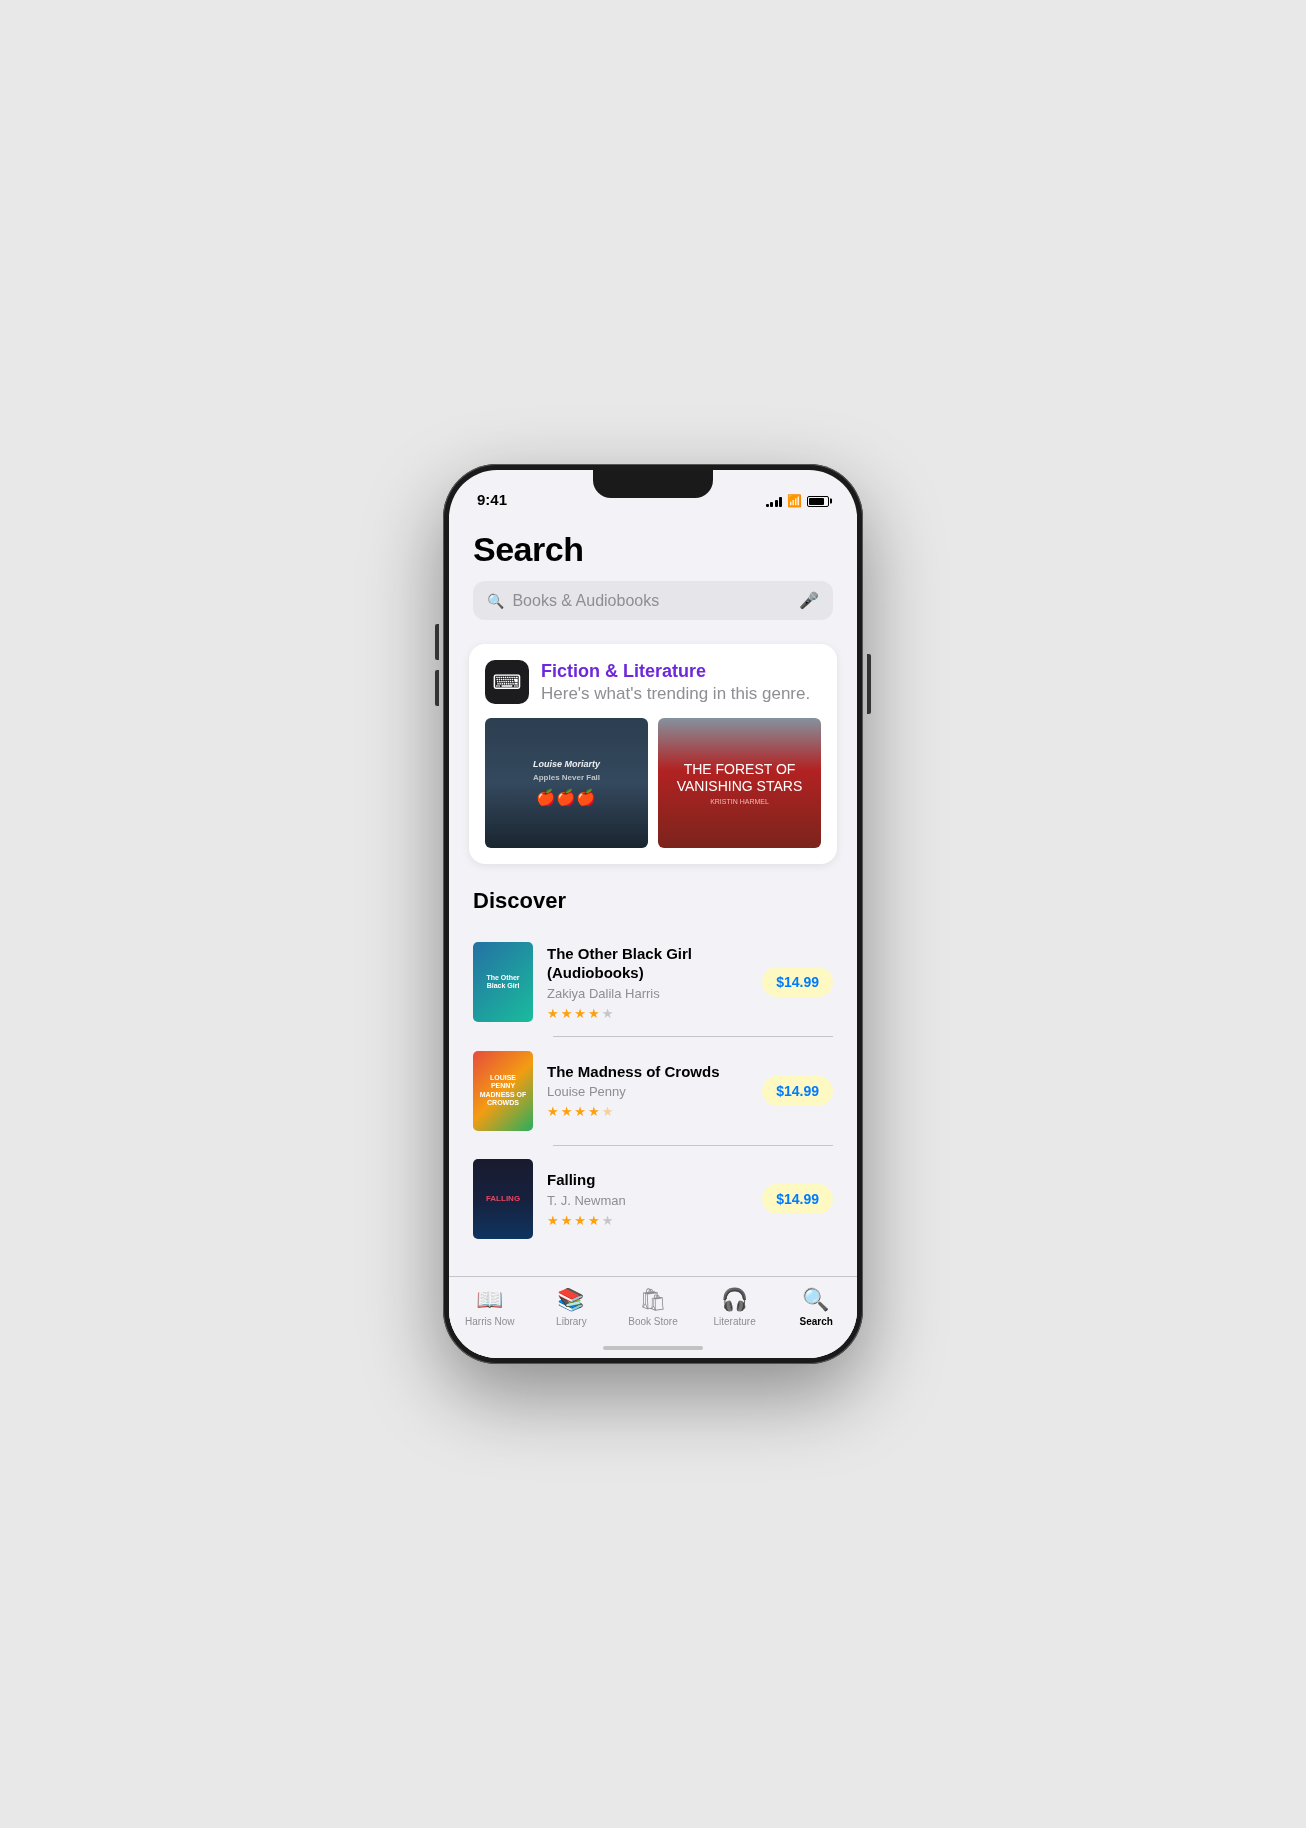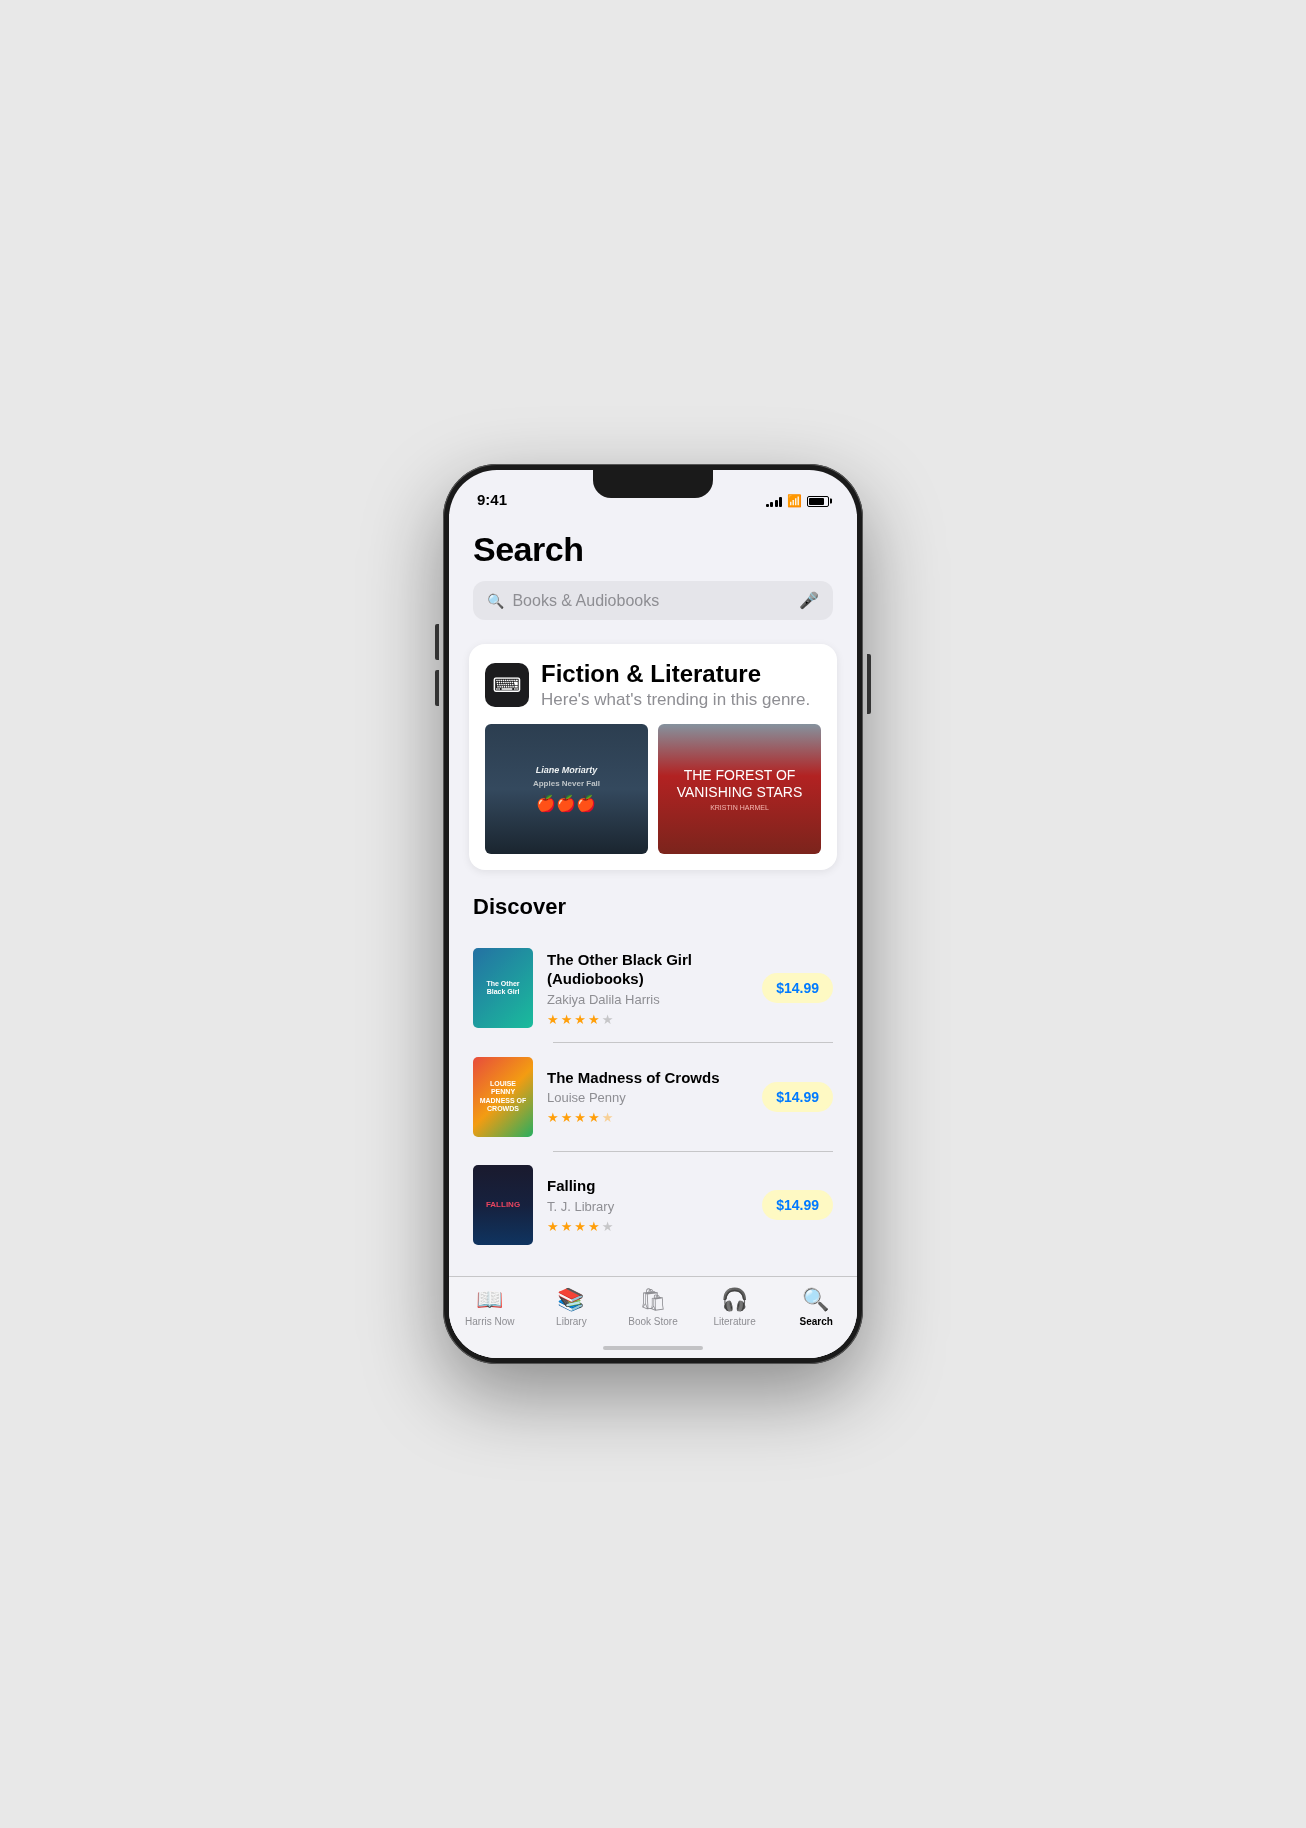--- a/index.html
+++ b/index.html
@@ -164,23 +164,23 @@
       background: #1c1c1e;
       border-radius: 10px;
       display: flex;
       align-items: center;
       justify-content: center;
       color: #fff;
       font-size: 20px;
       flex-shrink: 0;
     }
     .fiction-info h3 {
-      font-size: 24px;
+      font-size: 18px;
       font-weight: 700;
-      color: #000000;
+      color: #6d28d9;
     }
     .fiction-info p {
       font-size: 17px;
       color: #8e8e93;
       margin-top: 2px;
     }
     .books-row {
       display: flex;
       gap: 10px;
     }
@@ -487,21 +487,21 @@
           <div class="fiction-info">
             <h3>Fiction &amp; Literature</h3>
             <p>Here's what's trending in this genre.</p>
           </div>
         </div>
         <div class="books-row">
 
 
           <div class="book-cover book-cover-2">
             <div class="book-cover-2-text">
-              <div class="author">Liane Moriarty</div>
+              <div class="author">Louise Moriarty</div>
               <div class="title">Apples Never Fall</div>
               <div style="margin-top:6px;font-size:16px;">🍎🍎🍎</div>
             </div>
           </div>
 
           <div class="book-cover book-cover-3">
             <div class="book-cover-3-text">
               <div class="title">THE FOREST OF VANISHING STARS</div>
               <div class="author">KRISTIN HARMEL</div>
             </div>
@@ -551,21 +551,21 @@
         </div>
 
         <div class="divider"></div>
 
         <div class="book-list-item">
           <div class="list-book-cover list-book-3">
             <span>FALLING</span>
           </div>
           <div class="book-info">
             <div class="book-info-title">Falling</div>
-            <div class="book-info-author">T. J. Library</div>
+            <div class="book-info-author">T. J. Newman</div>
             <div class="stars">
               <span class="star">★</span>
               <span class="star">★</span>
               <span class="star">★</span>
               <span class="star">★</span>
               <span class="star-empty">★</span>
             </div>
           </div>
           <div class="price-btn">$14.99</div>
         </div>

